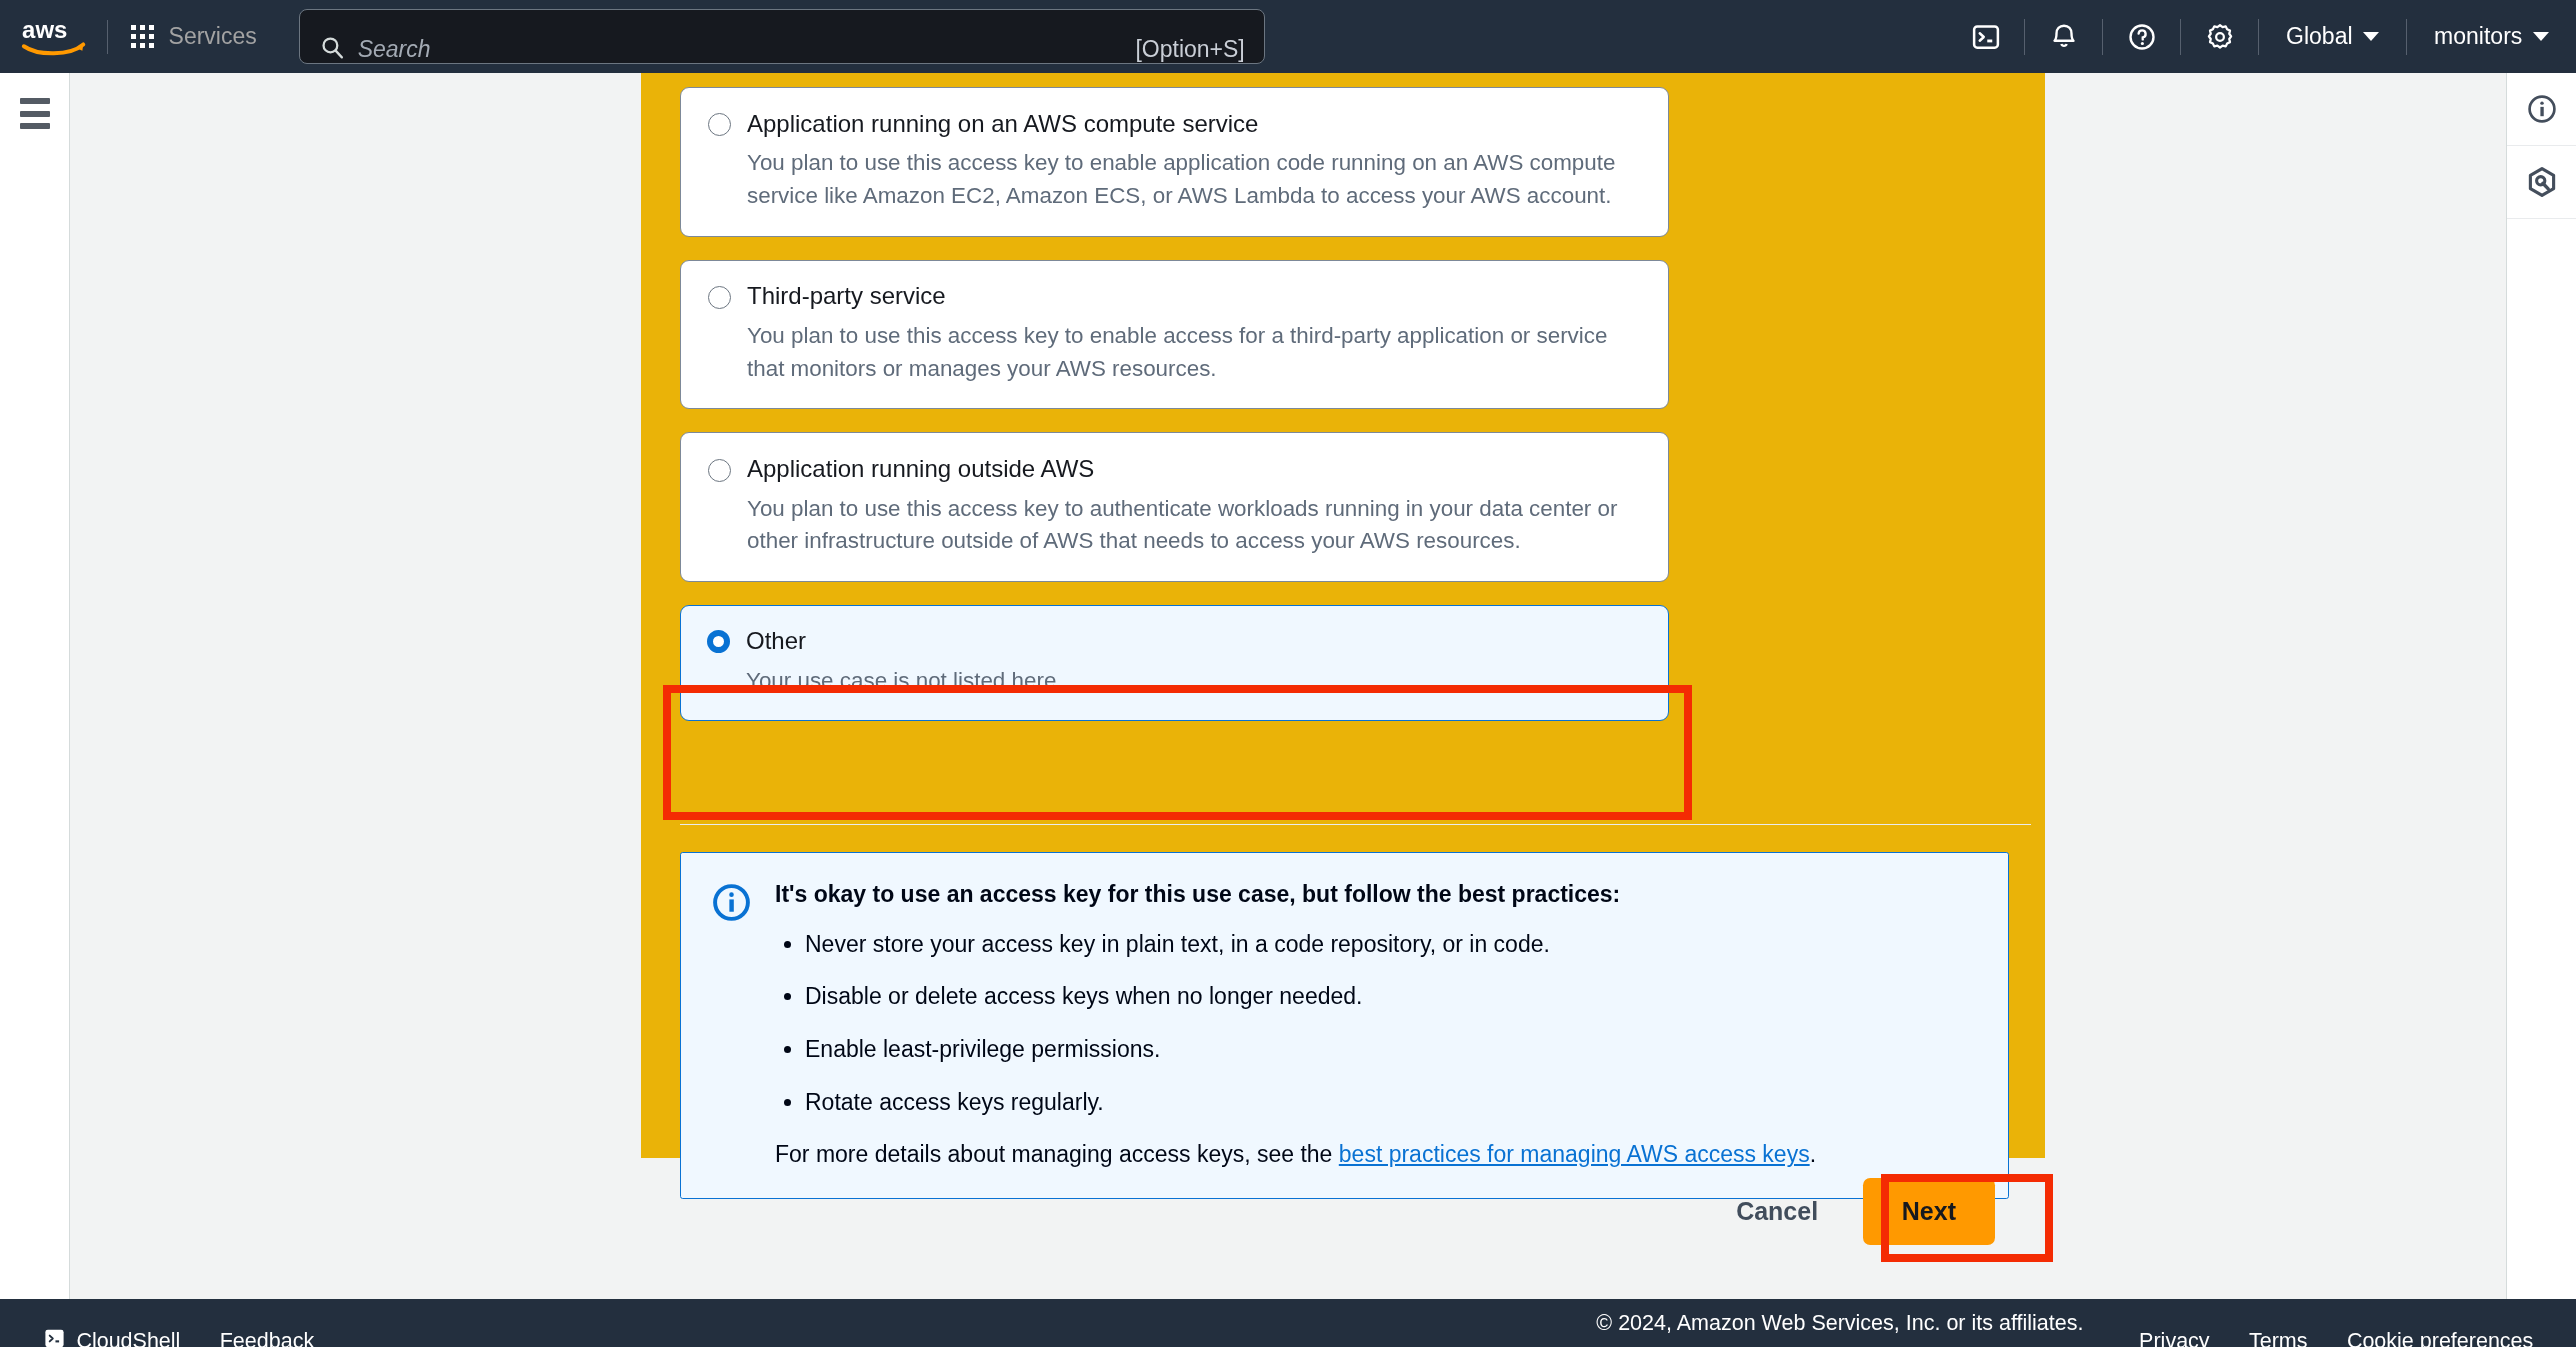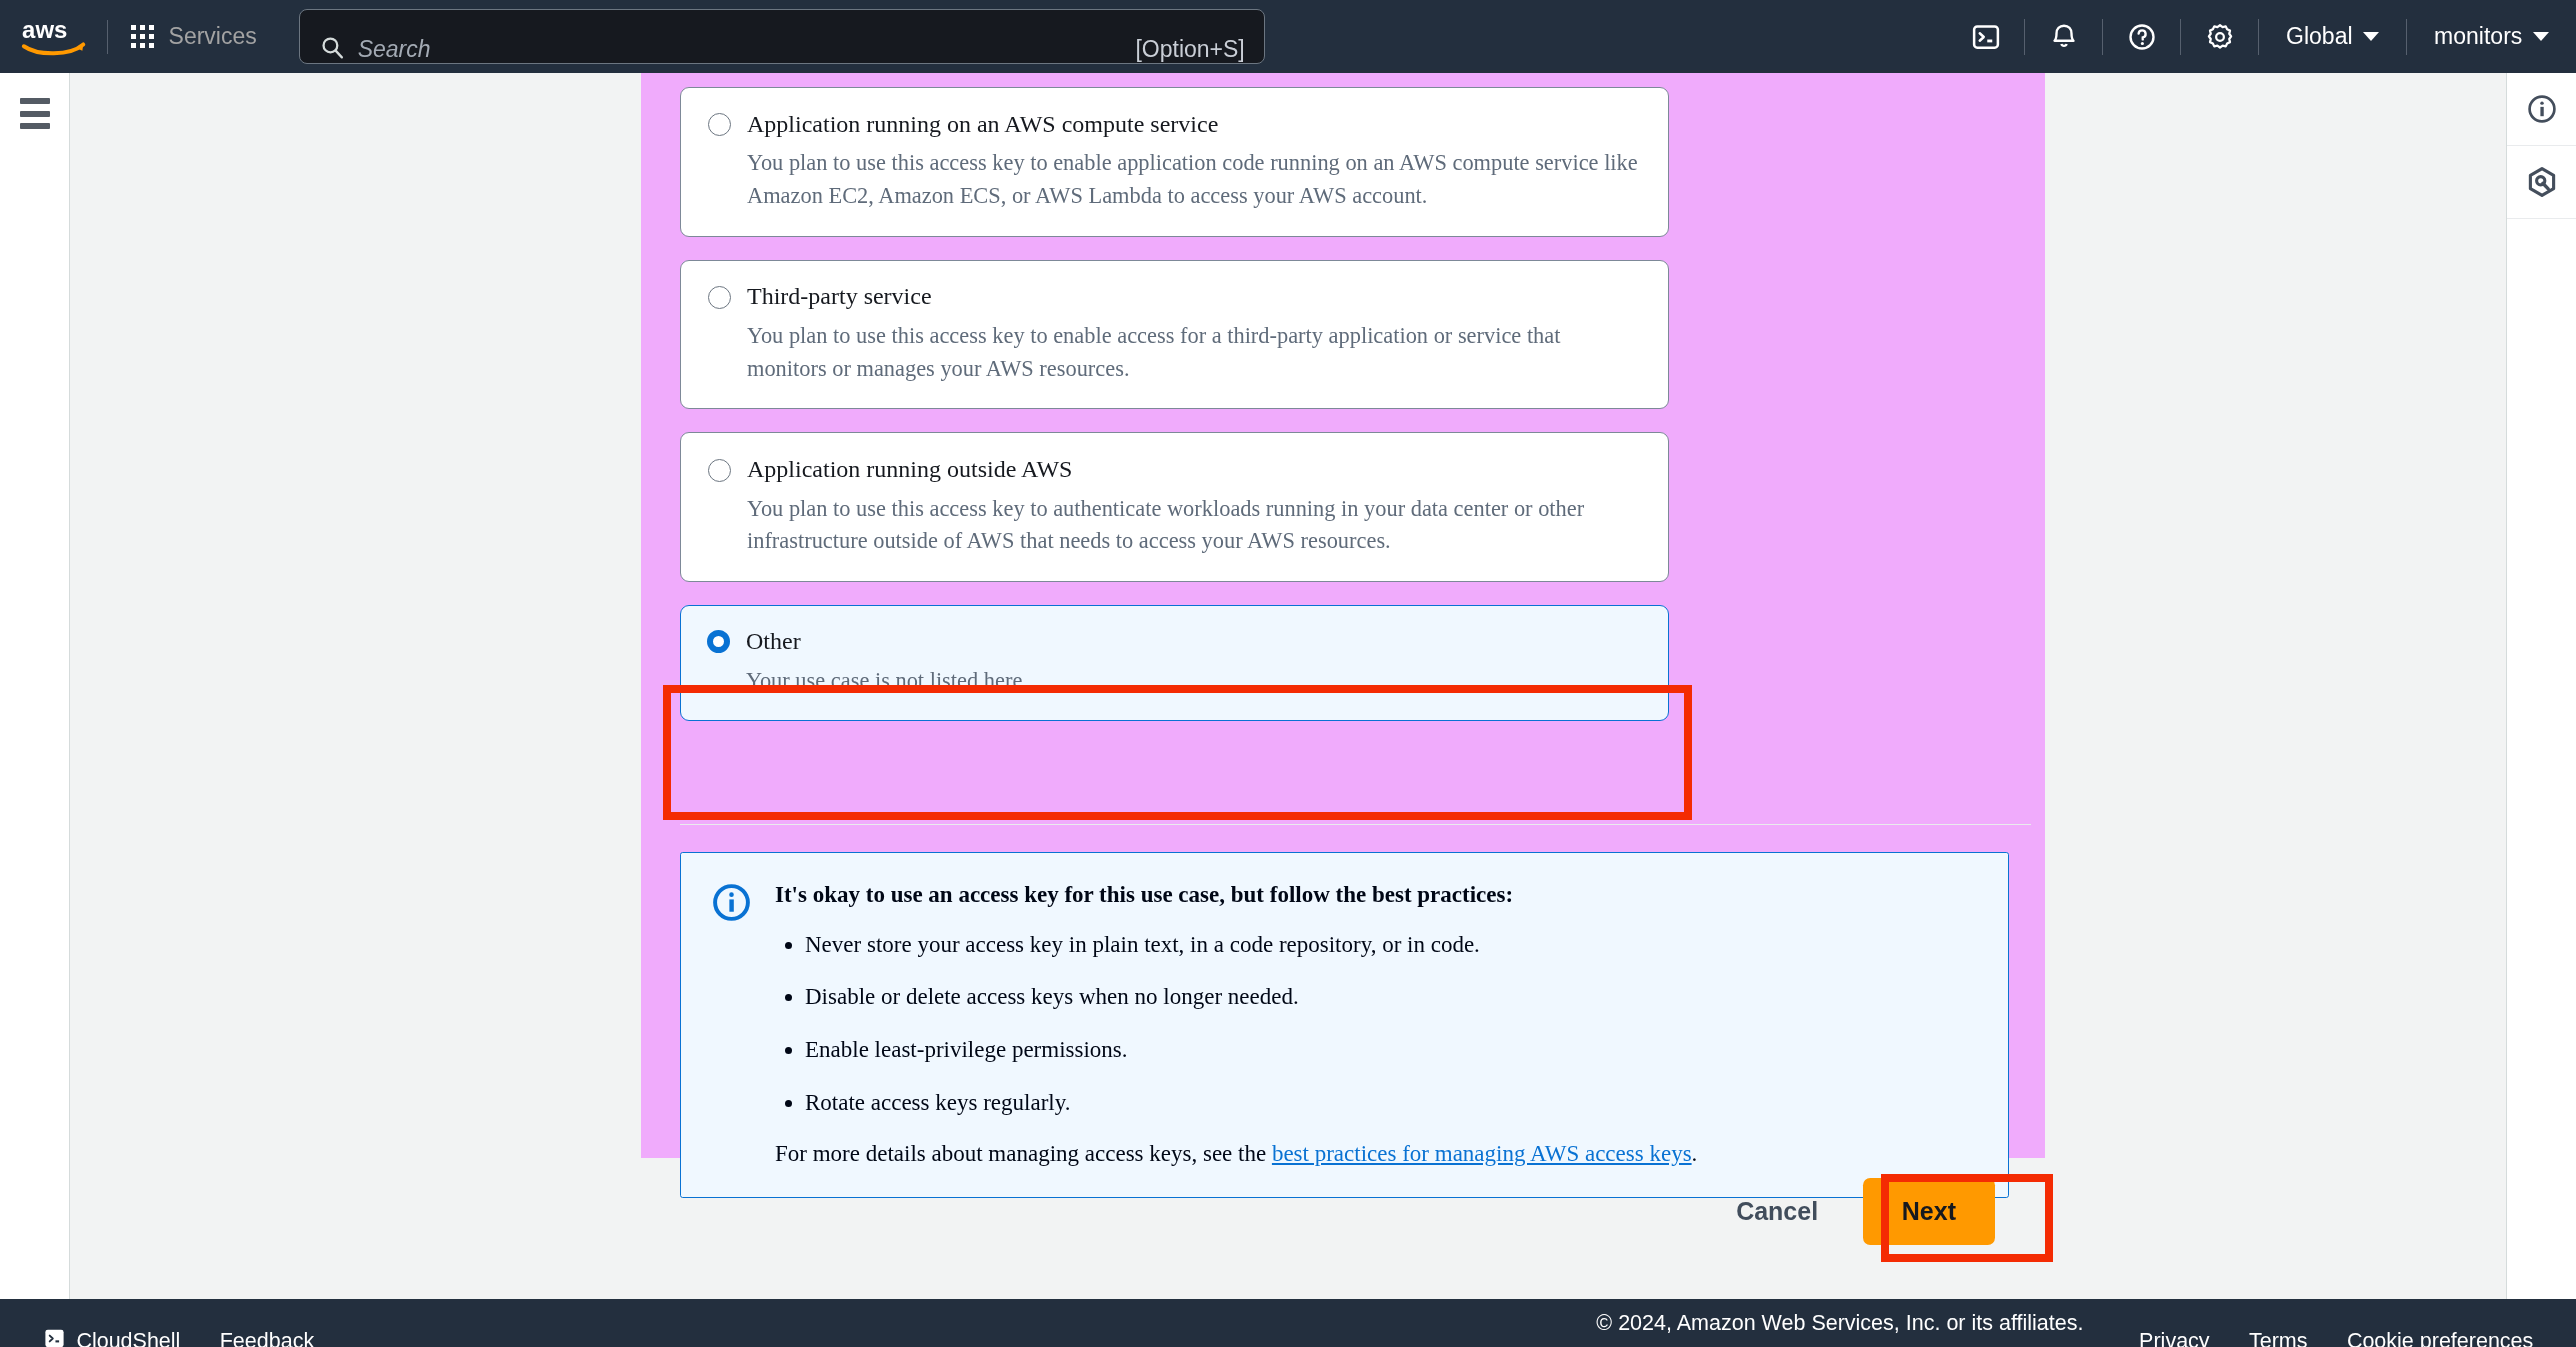--- a/index.html
+++ b/index.html
@@ -101,22 +101,21 @@
 
   
   .bodyarea {
     position:absolute; top:73px; left:70px;
     width: 2436px; height: 1247px;
     background: #f2f3f3;
   }
   .contentpanel {
     position:absolute; left: 571px; top: 0;
     width: 1404px; height: 1085px;
-    background:#f0abfc;
-    font-family:Liberation Serif, serif;
+    background:#eab308;
   }
 
   
   .cards { position:absolute; left: 39px; top:-32px; width: 989px; }
   .card {
     border: 0.9px solid #7d8998;
     border-radius: 9px;
     background:#ffffff;
     padding: 21.5px 27px 23px 27px;
     margin-bottom: 23px;

